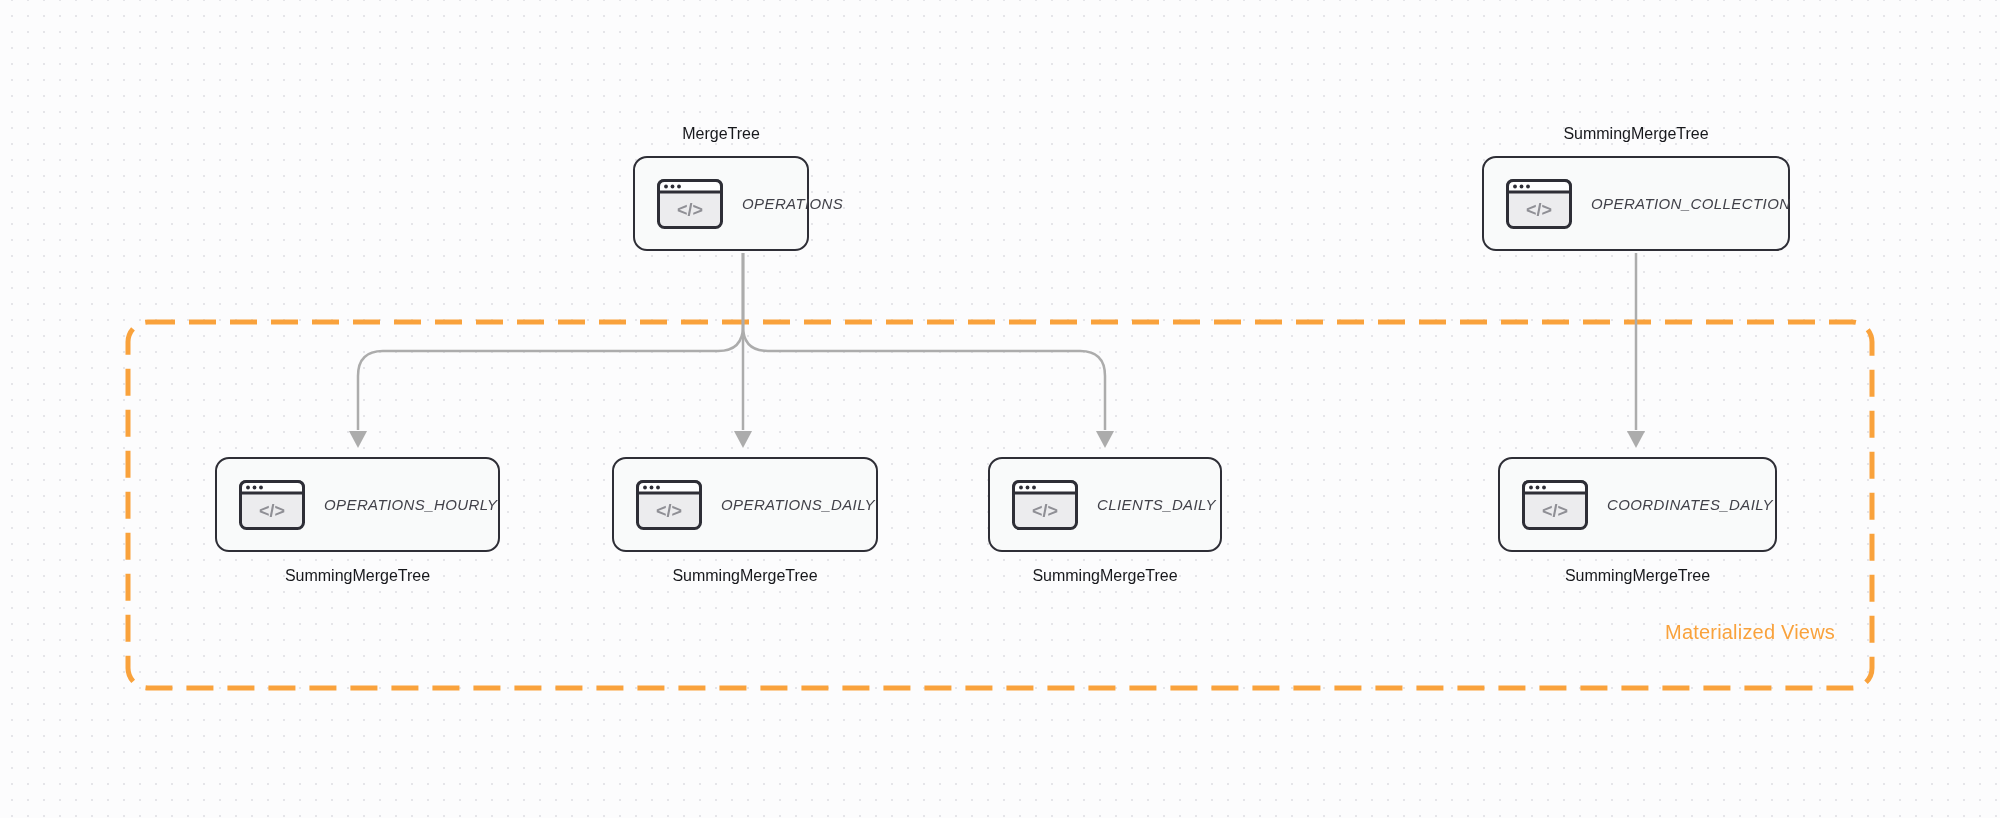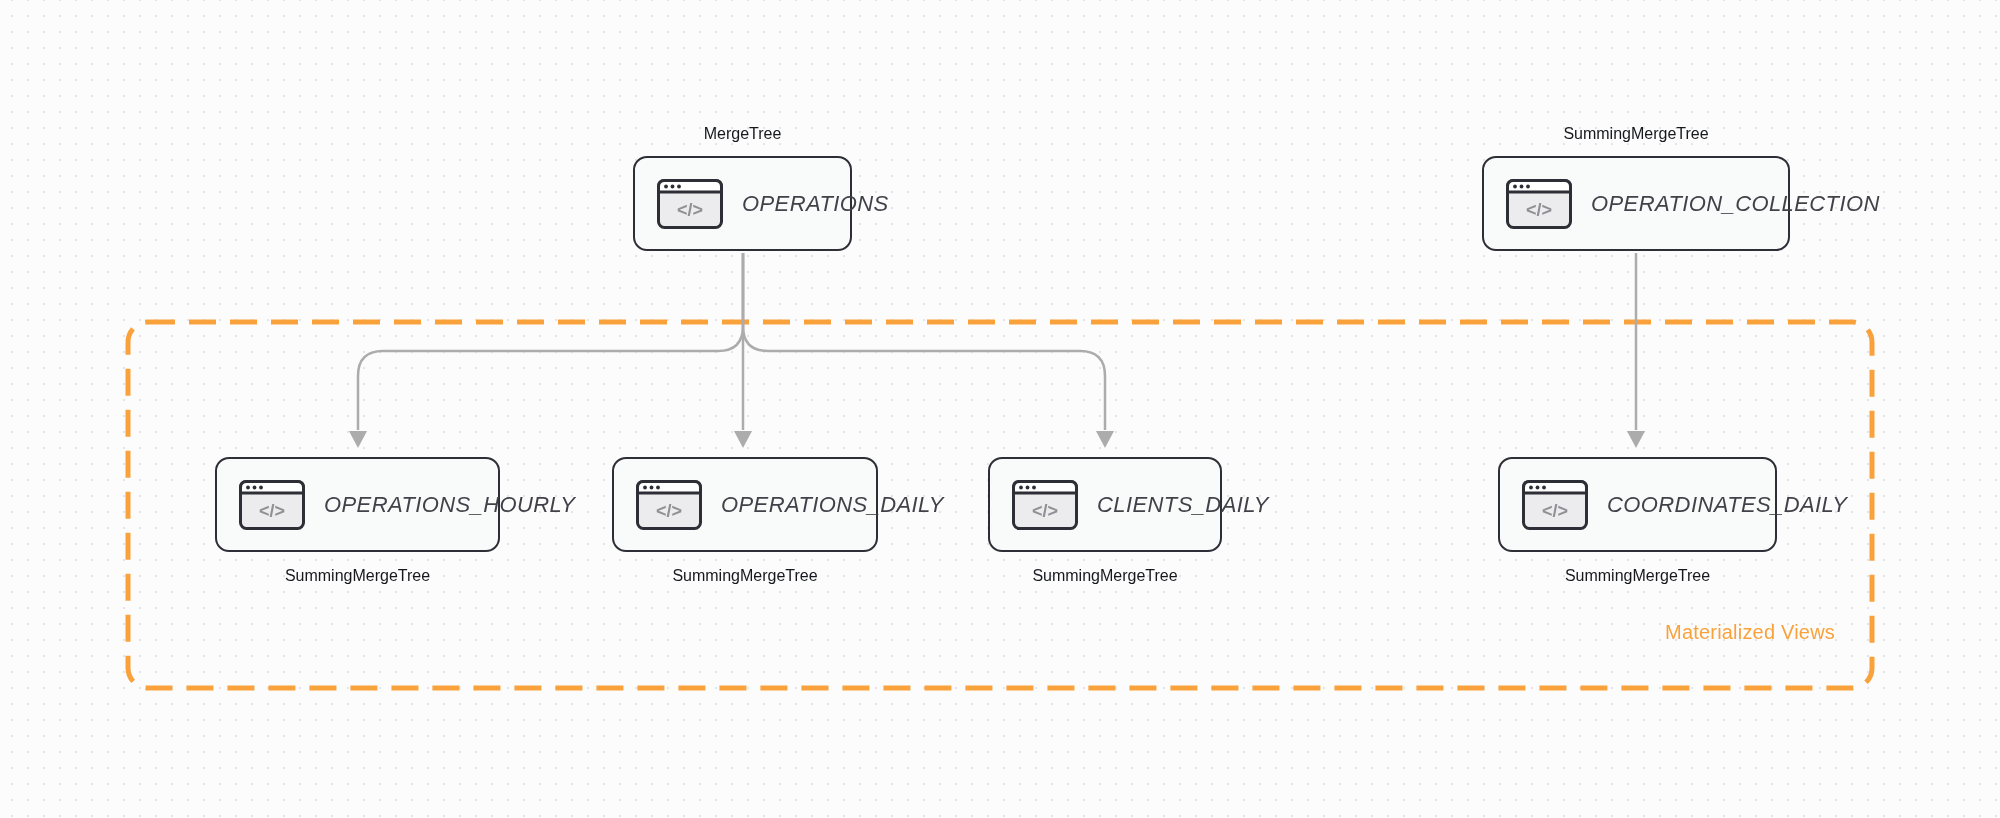--- a/index.html
+++ b/index.html
@@ -72,31 +72,31 @@
     width: 100%;
     background: #f9fafa;
     border: 2.5px solid #2e2e36;
     border-radius: 14px;
     display: flex;
     align-items: center;
     padding-left: 22px;
     gap: 19px;
   }
   .node-title {
-    font-size: 22px;
+    font-size: 15px;
     font-style: italic;
     font-weight: 500;
     color: #414149;
     letter-spacing: 0.4px;
     white-space: nowrap;
   }
   .node-icon { flex: 0 0 auto; display: block; }
 
   
-  .n-operations            { left: 633px;  top: 124px; width: 219px; }
+  .n-operations            { left: 633px;  top: 124px; width: 176px; }
   .n-operation-collection  { left: 1482px; top: 124px; width: 308px; }
   .n-operations-hourly     { left: 215px;  top: 457px; width: 285px; }
   .n-operations-daily      { left: 612px;  top: 457px; width: 266px; }
   .n-clients-daily         { left: 988px;  top: 457px; width: 234px; }
   .n-coordinates-daily     { left: 1498px; top: 457px; width: 279px; }
 </style>
 </head>
 <body>
 
 <div class="canvas">

